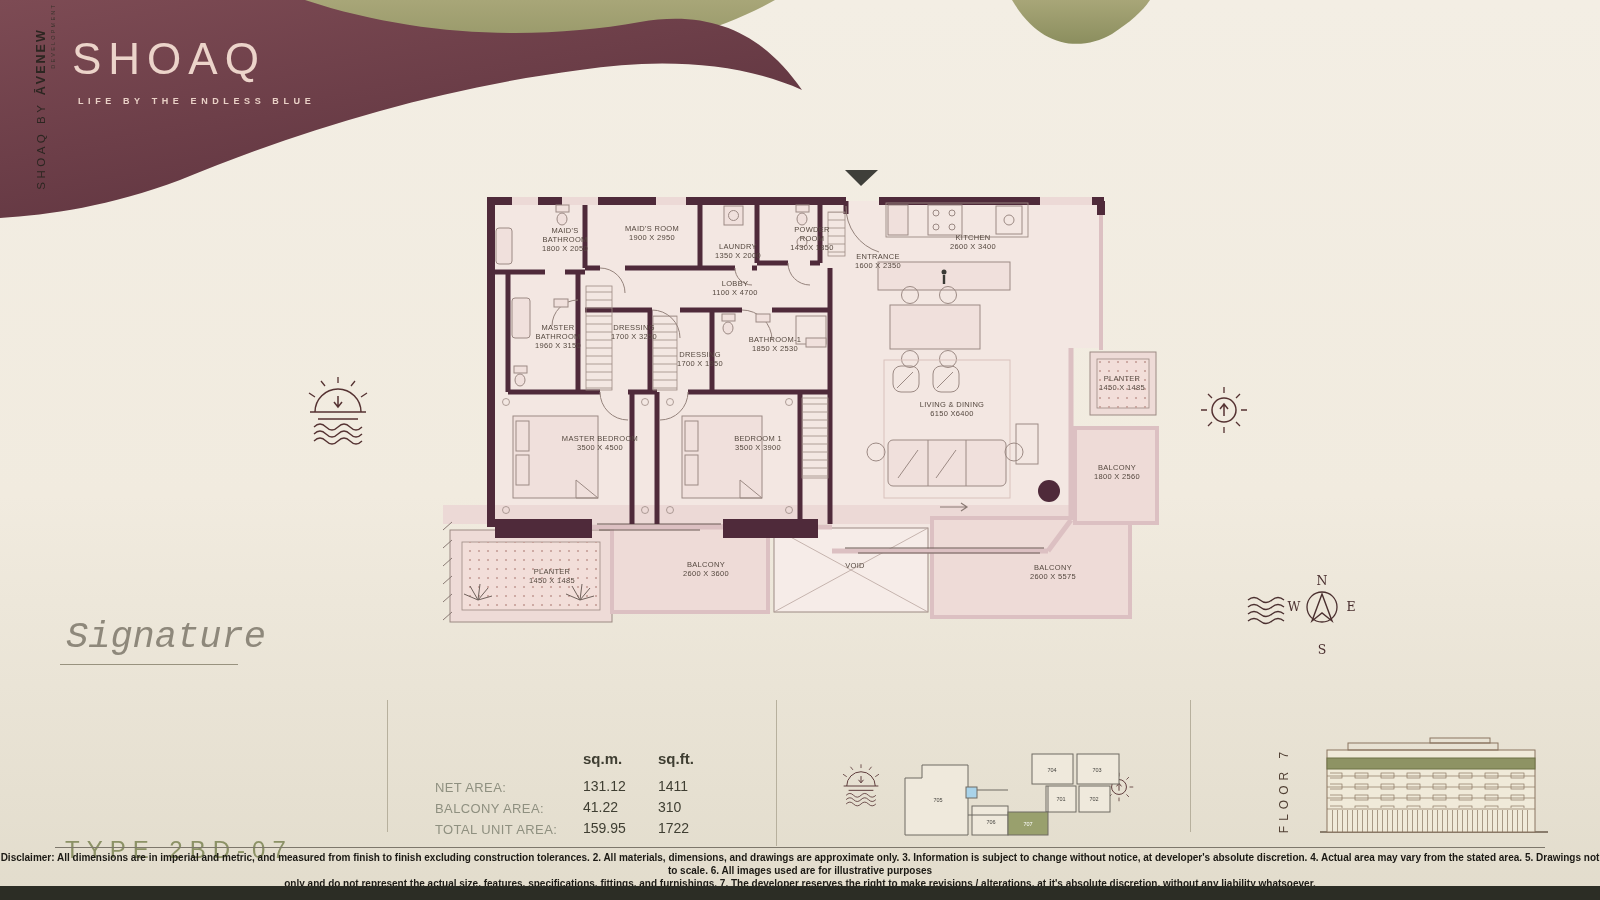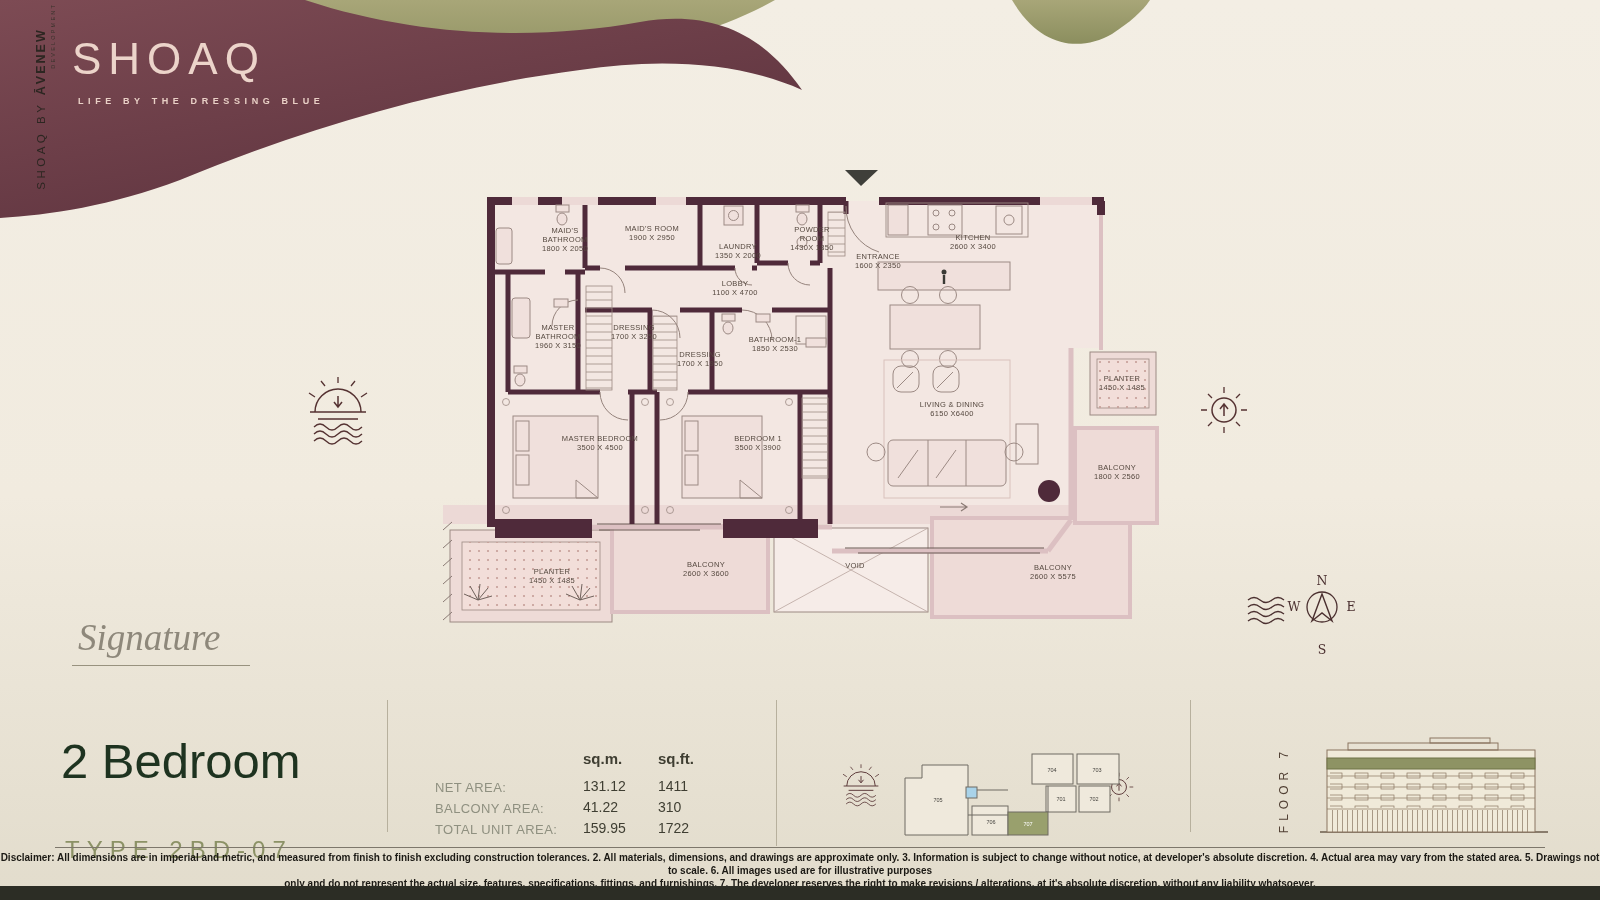--- a/index.html
+++ b/index.html
@@ -11,22 +11,22 @@
   .abs{position:absolute;}
   
   .logo{left:72px;top:34px;font-family:Liberation Sans, sans-serif;font-size:44px;letter-spacing:7px;color:#ecd4ca;font-weight:400;}
   .tagline{left:78px;top:96px;font-size:9px;letter-spacing:4.6px;color:#e9d0c6;font-weight:bold;}
   .vbrand{left:-66px;top:100px;width:212px;height:18px;transform:rotate(-90deg);transform-origin:center;
           color:#2c2621;white-space:nowrap;text-align:center;}
   .vbrand .a{font-size:11.5px;letter-spacing:3.5px;}
   .vbrand .b{font-size:12.5px;letter-spacing:2px;font-weight:bold;}
   .vbrand .c{display:block;font-size:5.5px;letter-spacing:2.2px;text-align:right;margin-top:1px;color:#3a332c;}
   
-  .signature{left:60px;top:616px;width:168px;font-family:Liberation Serif, serif;font-style:italic;
-             font-size:37px;color:#8e887b;border-bottom:1px solid #98927f;padding:0 4px 6px 6px;margin-left:12px;}
+  .signature{left:60px;top:616px;width:168px;font-family:Liberation Mono, monospace;font-style:italic;
+             font-size:37px;color:#8e887b;border-bottom:1px solid #98927f;padding:0 4px 6px 6px;}
   .unit-no{left:72px;top:692px;font-size:31px;color:#203621;}
   .bedroom{left:61px;top:733px;font-size:49px;color:#1e3320;}
   .type{left:65px;top:792px;font-size:24px;letter-spacing:7px;color:#8c9266;margin-top:44px;}
   
   .tbl-h{font-size:15px;font-weight:bold;color:#3f3e32;}
   .tbl-l{font-size:13px;color:#8f9080;letter-spacing:0.4px;text-align:center;}
   .tbl-v{font-size:14px;font-weight:normal;color:#3f3e32;}
   .divider{width:1px;background:#b7b09d;}
   
   .floor7{left:1229px;top:783px;width:110px;height:14px;transform:rotate(-90deg);transform-origin:center;
@@ -325,28 +325,27 @@
     <rect x="1348" y="743" width="150" height="7"></rect>
     <rect x="1430" y="738" width="60" height="5"></rect>
     <rect x="1327" y="758" width="208" height="11" fill="#8e9364" stroke="#6e7247"></rect>
     <path d="M1327,776 H1535 M1327,787 H1535 M1327,798 H1535 M1327,809 H1535" stroke-width="0.7"></path>
     <rect x="1330" y="770" width="202" height="38" fill="url(#winpat)" stroke="none"></rect>
     <rect x="1330" y="810" width="202" height="22" fill="url(#stripat)" stroke="none"></rect>
   </g>
 </svg>
 
 <div class="abs logo">SHOAQ</div>
-<div class="abs tagline">LIFE BY THE DRESSING BLUE</div>
+<div class="abs tagline">LIFE BY THE ENDLESS BLUE</div>
 <div class="abs vbrand">
   <span class="a">SHOAQ BY </span><span class="b">ĀVENEW</span>
   <span class="c">DEVELOPMENT</span>
 </div>
 
 <div class="abs signature">Signature</div>
-<div class="abs bedroom">2 Bedroom</div>
 <div class="abs type">TYPE 2BD-07</div>
 
 <div class="abs divider" style="left:387px;top:700px;height:132px"></div>
 <div class="abs divider" style="left:776px;top:700px;height:146px"></div>
 <div class="abs divider" style="left:1190px;top:700px;height:132px"></div>
 
 <div class="abs tbl-h" style="left:583px;top:750px">sq.m.</div>
 <div class="abs tbl-h" style="left:658px;top:750px">sq.ft.</div>
 <div class="abs tbl-l" style="left:435px;top:780px">NET AREA:</div>
 <div class="abs tbl-v" style="left:583px;top:778px">131.12</div>

